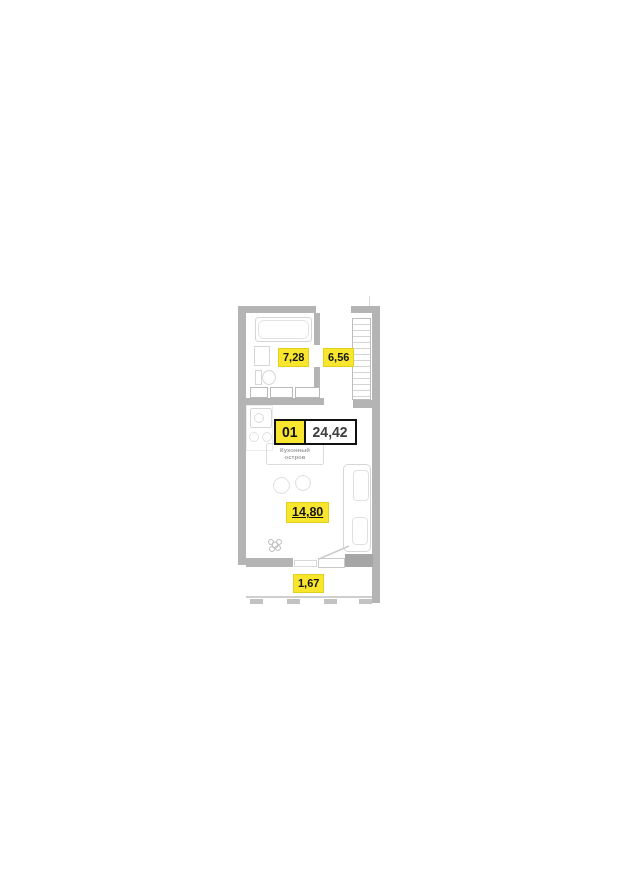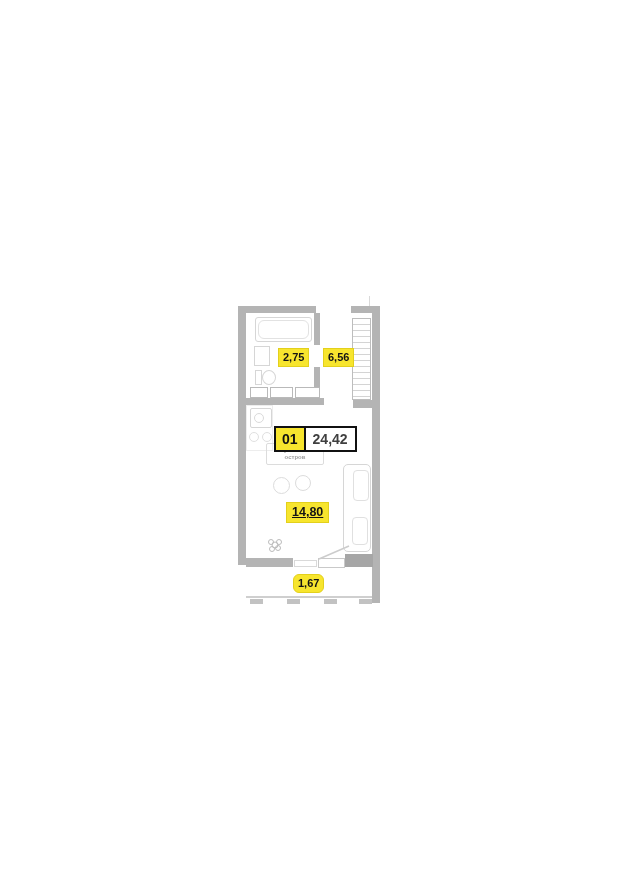--- a/index.html
+++ b/index.html
@@ -154,24 +154,24 @@
     <svg class="overlay" width="142" height="308">
       <line x1="111" y1="250" x2="81" y2="263" stroke="#cccccc" stroke-width="1.5"></line>
     </svg>
 
     <div class="rail-line" style="left:8px;top:300px;width:126px;height:2px;"></div>
     <div class="rail-post" style="left:12px;top:303px;width:13px;height:5px;"></div>
     <div class="rail-post" style="left:49px;top:303px;width:13px;height:5px;"></div>
     <div class="rail-post" style="left:86px;top:303px;width:13px;height:5px;"></div>
     <div class="rail-post" style="left:121px;top:303px;width:13px;height:5px;"></div>
 
-    <div class="tag" style="left:40px;top:52px;">2,75</div>
+    <div class="tag" style="left:40px;top:52px;">7,28</div>
     <div class="tag" style="left:85px;top:52px;">6,56</div>
     <div class="tag tag-big" style="left:48px;top:206px;text-decoration:underline;">14,80</div>
-    <div class="tag" style="left:55px;top:278px;border-radius:6px;">1,67</div>
+    <div class="tag" style="left:55px;top:278px;">1,67</div>
 
-    <div class="unit-badge" style="left:36px;top:123px;margin-top:7px;">
+    <div class="unit-badge" style="left:36px;top:123px;">
       <div class="num">01</div>
       <div class="area">24,42</div>
     </div>
 
   </div>
 </div>
 
 </body></html>

